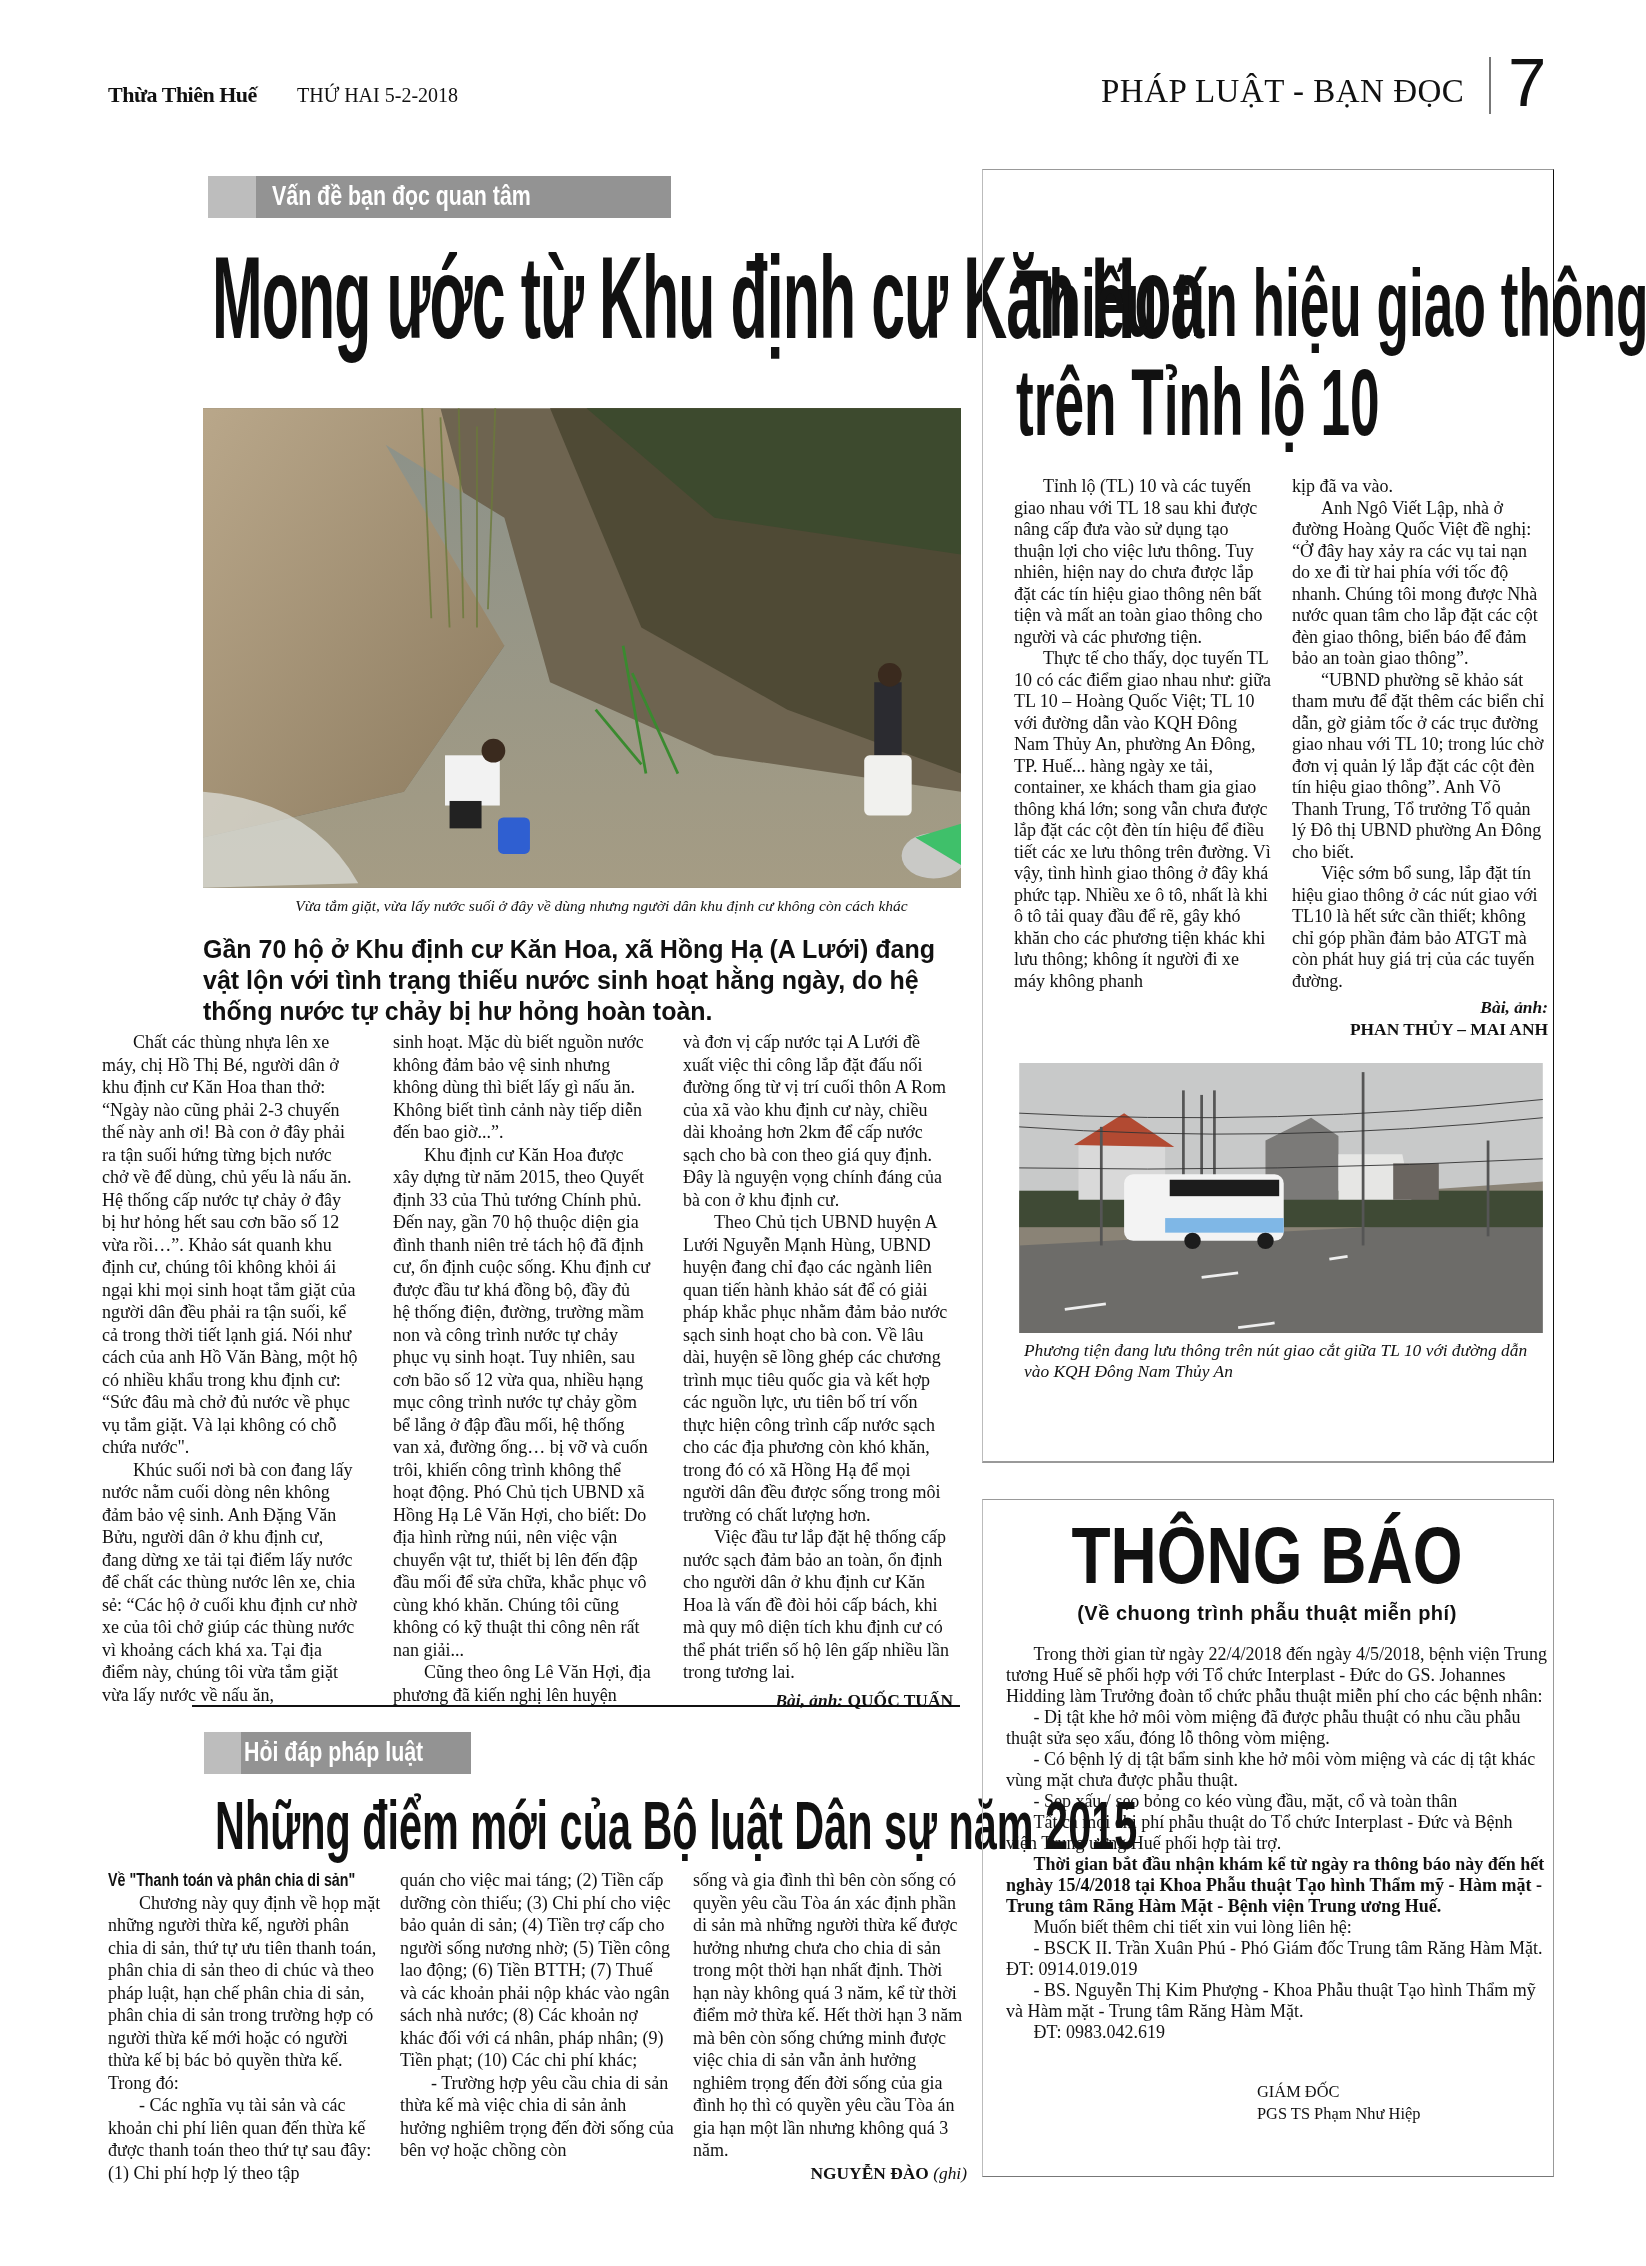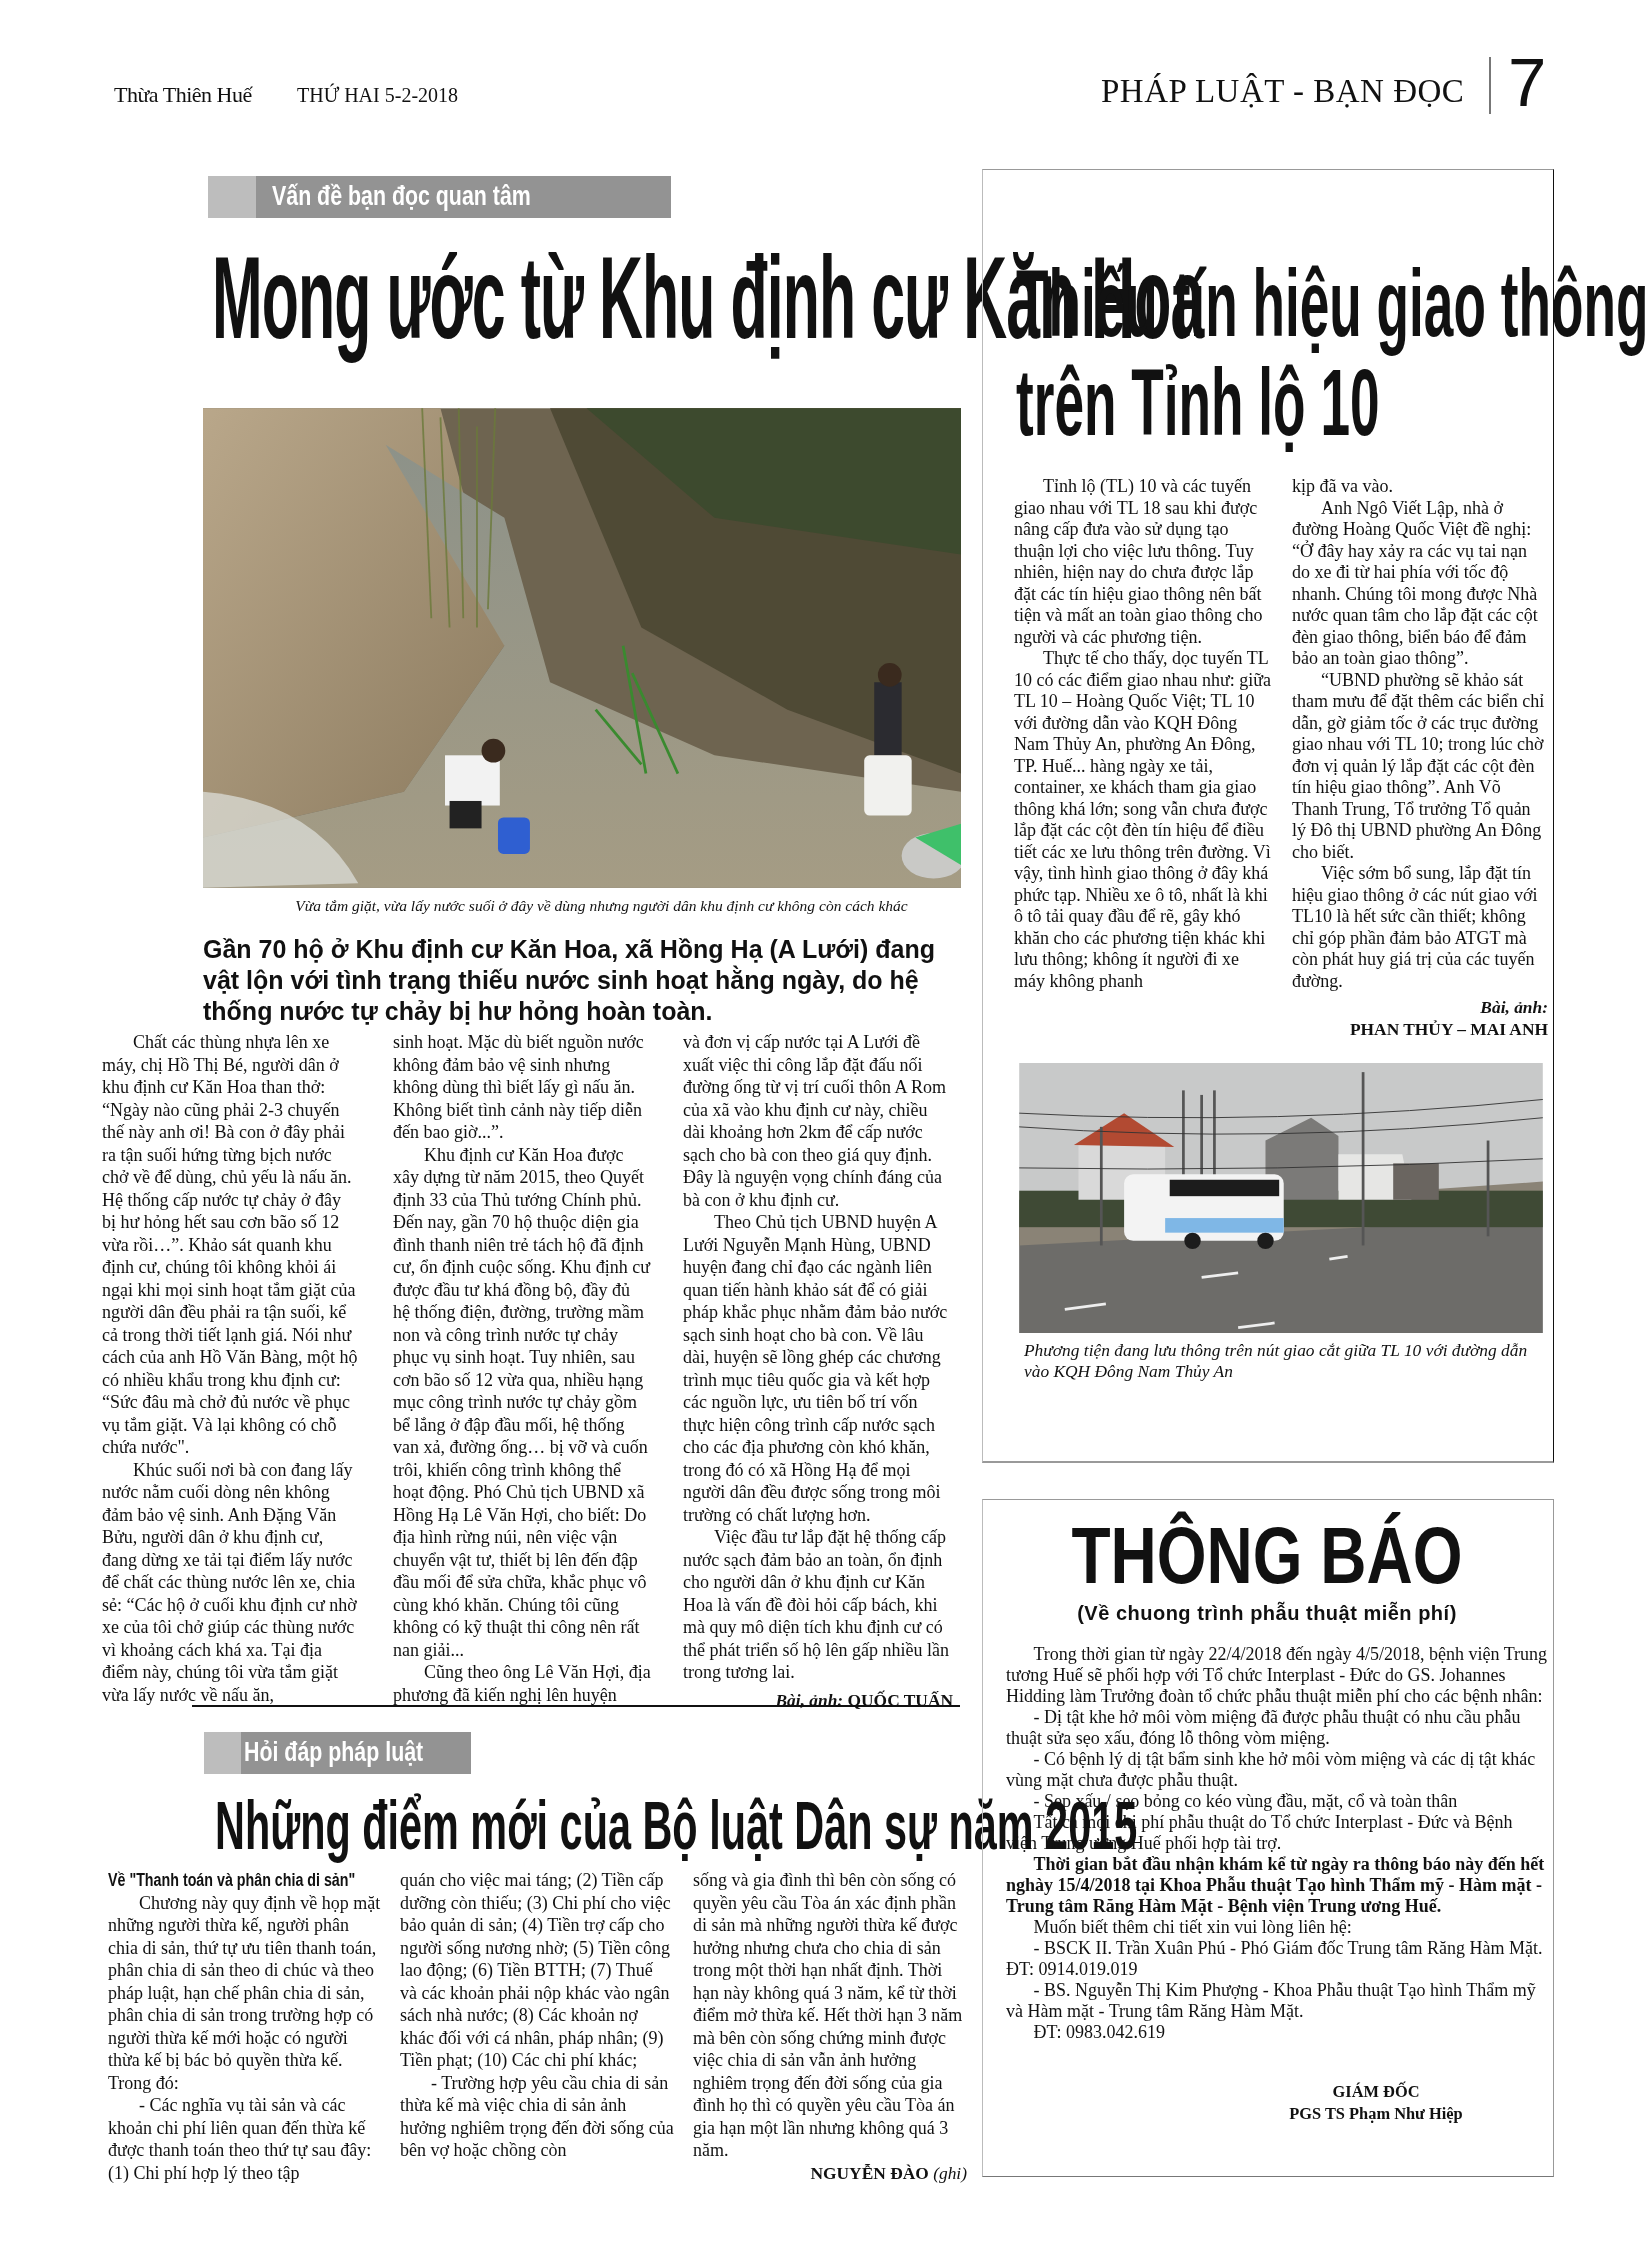--- a/index.html
+++ b/index.html
@@ -1,19 +1,19 @@
 <!DOCTYPE html>
 <html style="font-size:14.6px"><head>
 <meta charset="utf-8">
 <style>
   html, body { margin:0; padding:0; background:#ffffff; }
   body { width:1647px; height:2267px; position:relative; overflow:hidden; font-family:"Liberation Serif", serif; color:#111; }
   .abs { position:absolute; }
   .cond { font-family:"Liberation Sans", sans-serif; font-weight:bold; transform-origin:left top; display:inline-block; white-space:nowrap; }
-  .masthead { left:114px; top:82px; font-size:22px; font-weight:normal; font-family:"Liberation Serif", serif; letter-spacing:-0.5px; }
+  .masthead { left:108px; top:82px; font-size:22px; font-weight:bold; font-family:"Liberation Serif", serif; letter-spacing:-0.5px; }
   .dateline { left:297px; top:84px; font-size:20px; font-family:"Liberation Serif", serif; }
   .section-title { left:1101px; top:73px; font-size:33px; font-family:"Liberation Serif", serif; letter-spacing:0.5px; }
   .page-divider { left:1489px; top:57px; width:1.8px; height:57px; background:#777; }
   .page-number { left:1508px; top:48px; font-size:69px; font-family:"Liberation Sans", sans-serif; line-height:1; }
 
   .tag { height:42px; background:#939393; color:#fff; overflow:hidden; }
   .tag .tab { position:absolute; left:0; top:0; width:48px; height:100%; background:#bdbdbd; }
   .tag .lbl { position:absolute; left:64px; top:3.7px; font-size:27.4px; font-family:"Liberation Sans", sans-serif; font-weight:bold; transform:scaleX(0.78); transform-origin:left top; white-space:nowrap; }
 
   .headline-main { left:212px; top:239px; font-size:117px; line-height:1; letter-spacing:-1.8px; transform:scaleX(0.52); }
@@ -36,21 +36,21 @@
   .tcol { font-size:18px; line-height:21.5px; }
   .tcol p { margin:0; text-indent:29px; }
   .tcol p.noindent { text-indent:0; }
 
   .box-notice { left:982px; top:1499px; width:572px; height:678px; border-top:1.8px solid #999; border-right:1.8px solid #999; border-left:0.9px solid #bbb; border-bottom:1.8px solid #777; box-sizing:border-box; }
   .notice-title { font-family:"Liberation Sans", sans-serif; font-weight:bold; font-size:80px; line-height:1; transform:scaleX(0.8); transform-origin:center top; text-align:center; }
   .notice-sub { font-family:"Liberation Sans", sans-serif; font-weight:bold; font-size:20px; text-align:center; letter-spacing:0.5px; }
   .notice-body { font-size:18px; line-height:21px; }
   .notice-body p { margin:0; text-indent:27.4px; }
   .notice-body p.bold { font-weight:bold; }
-  .notice-sign { font-weight:bold; font-size:16.4px; text-align:center; line-height:22px; }
+  .notice-sign { font-weight:normal; font-size:16.4px; text-align:left; line-height:22px; }
 </style>
 </head>
 <body>
 
 <div class="abs masthead">Thừa Thiên Huế</div>
 <div class="abs dateline">THỨ HAI  5-2-2018</div>
 <div class="abs section-title">PHÁP LUẬT - BẠN ĐỌC</div>
 <div class="abs page-divider"></div>
 <div class="abs page-number">7</div>
 

